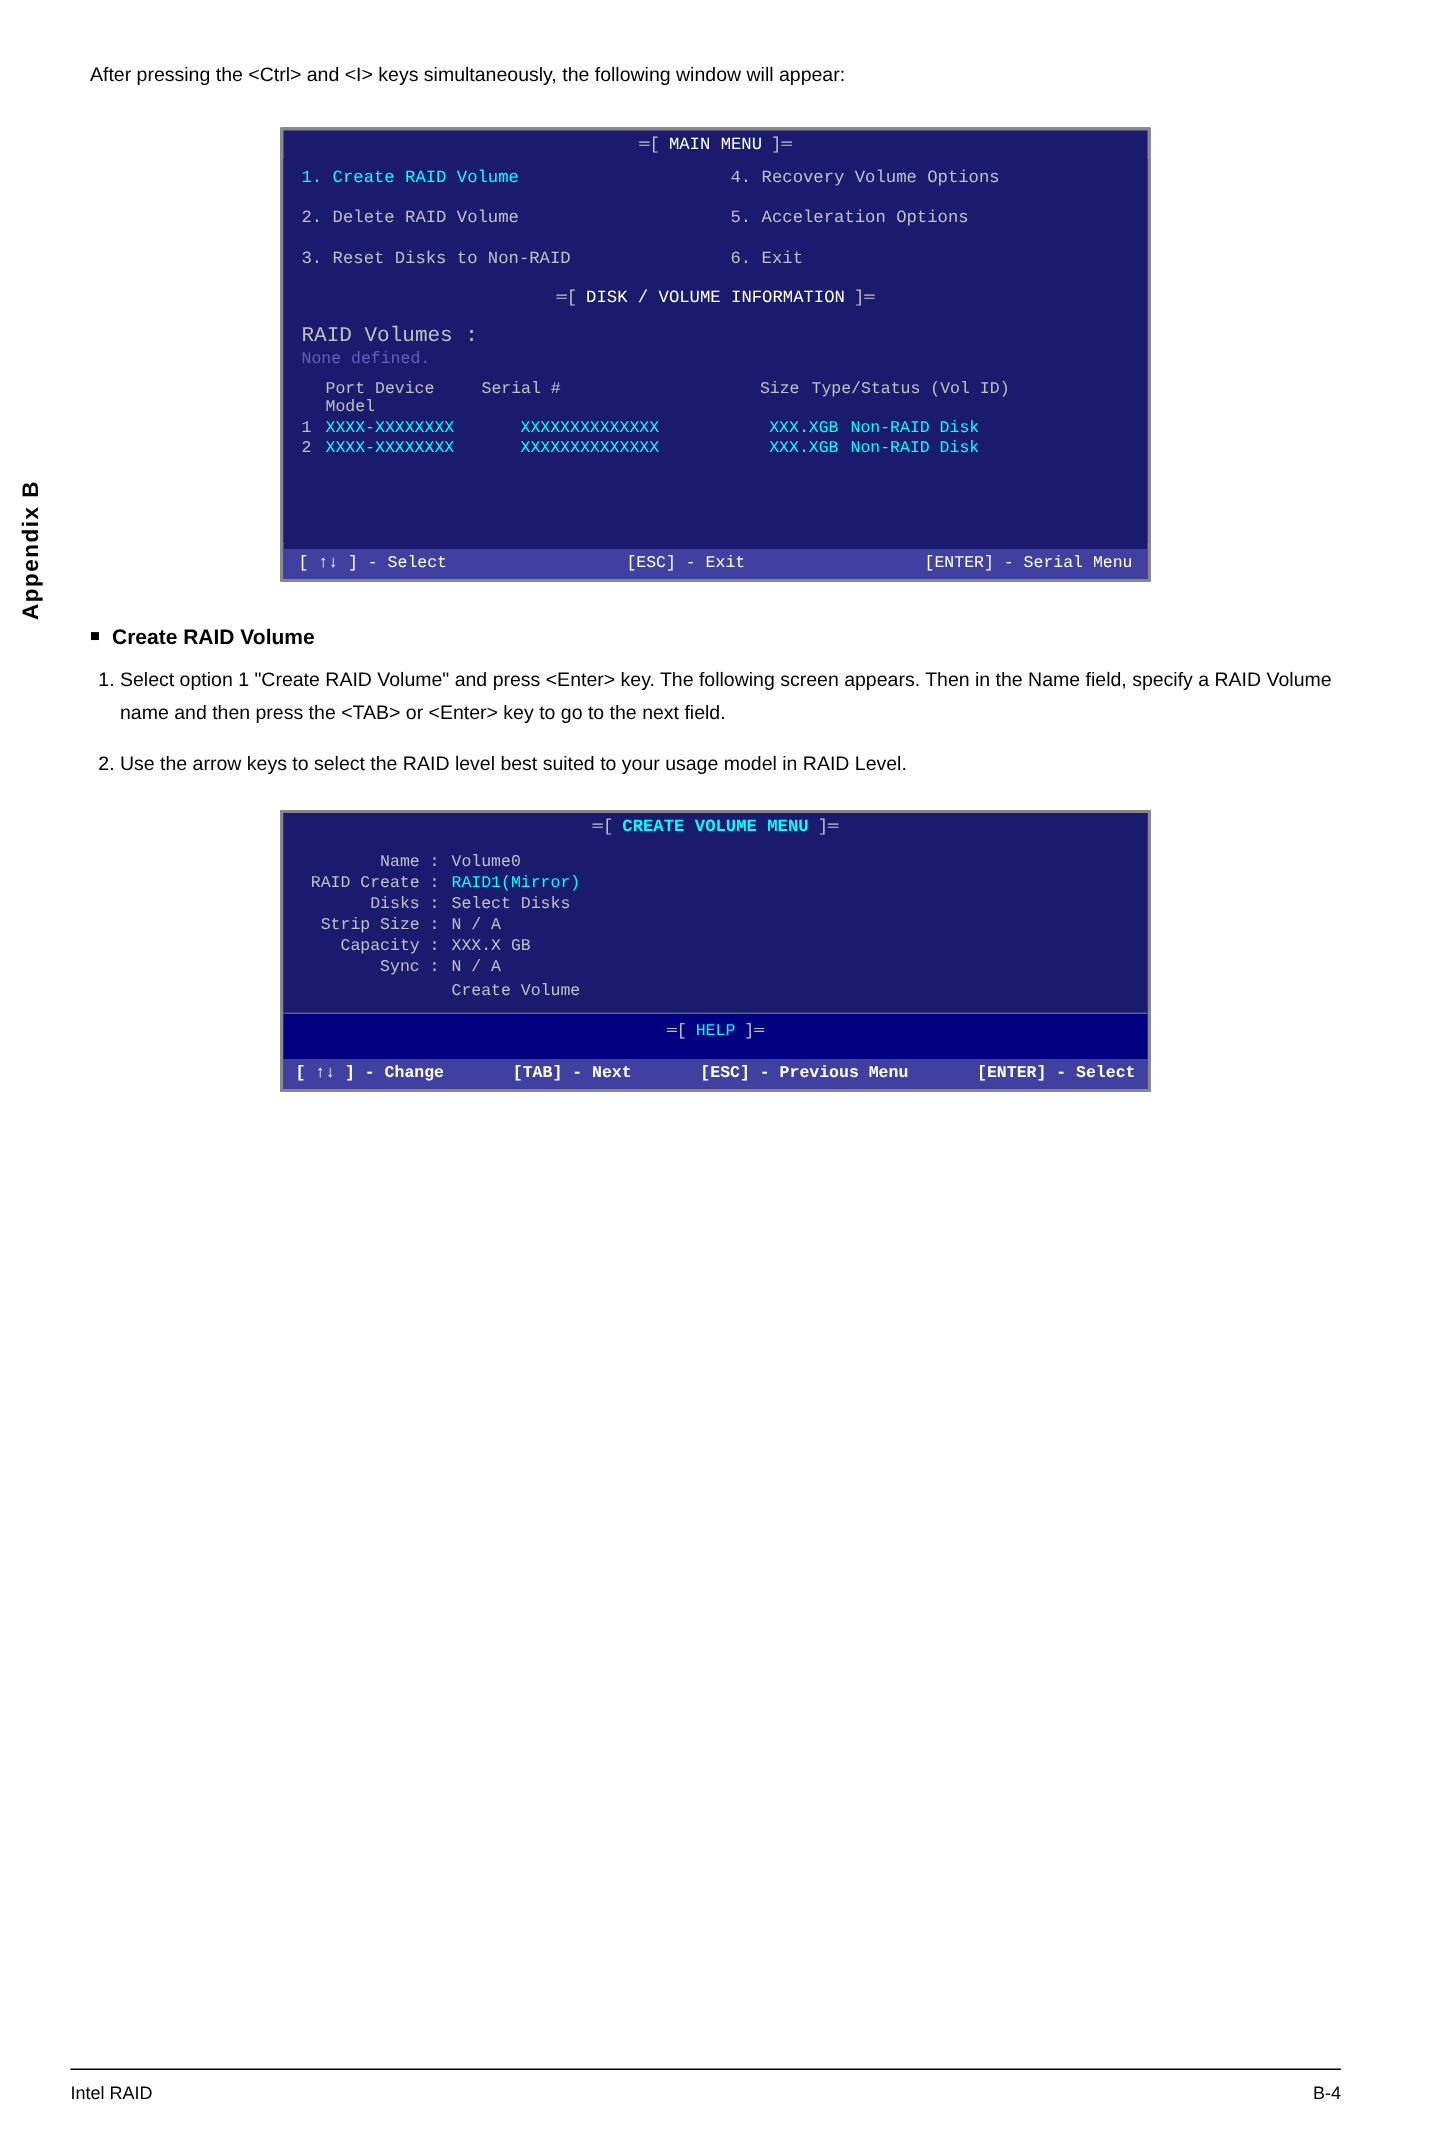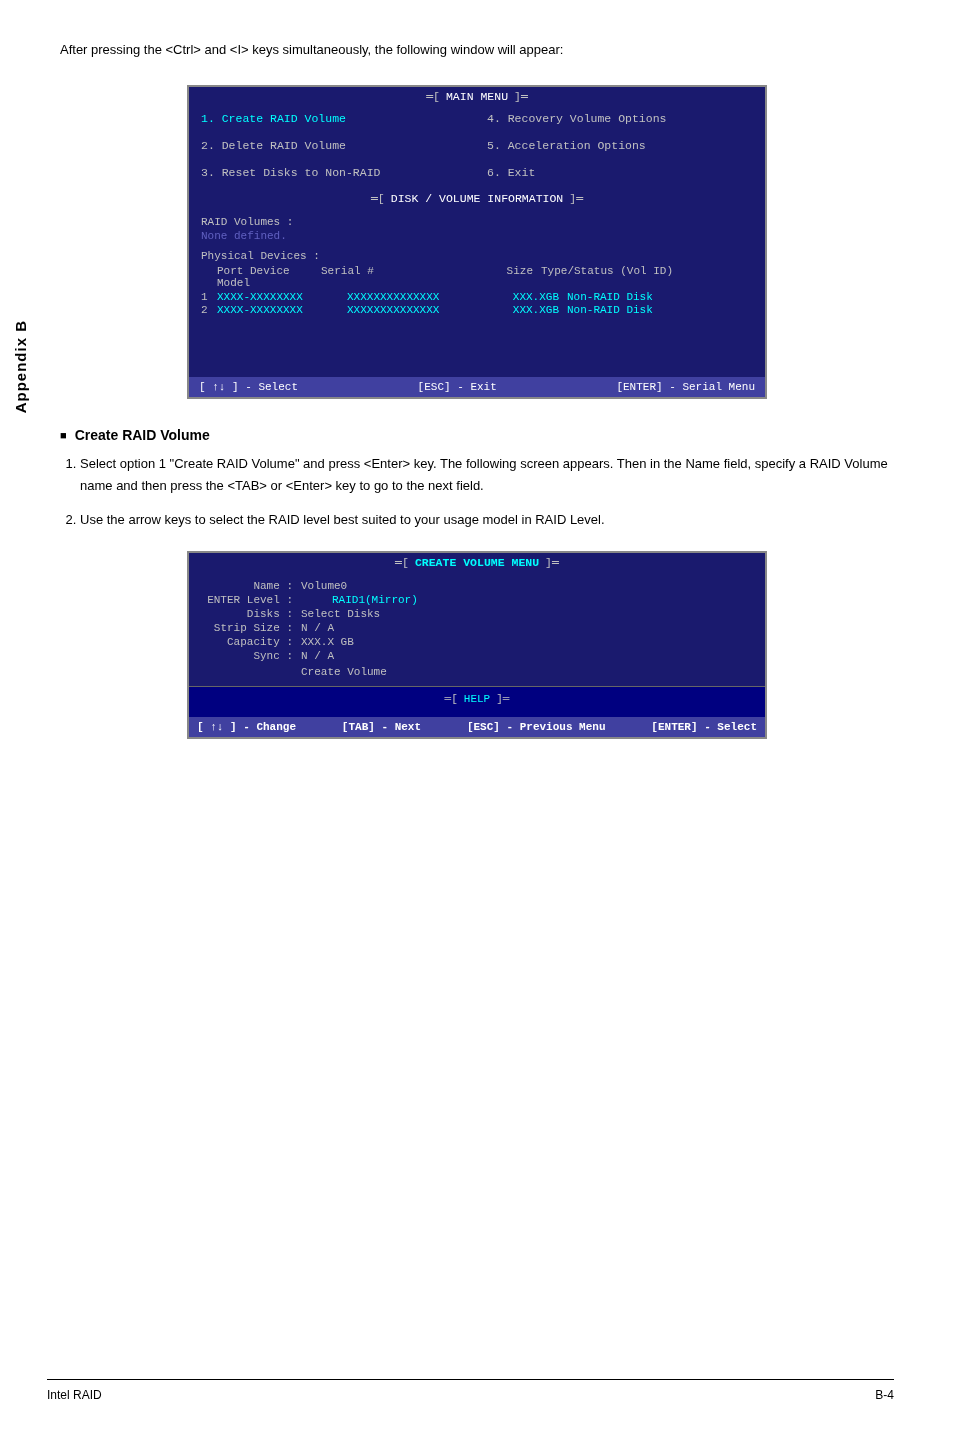--- a/index.html
+++ b/index.html
@@ -65,21 +65,21 @@
     .bios-menu-grid {
       display: grid;
       grid-template-columns: 1fr 1fr;
       gap: 14px 20px;
       margin-bottom: 4px;
     }
 
     .bios-label {
       color: #c0c0c0;
       margin: 2px 0;
-      font-size: 11px;
+      font-size: 14px;
     }
 
     .bios-none {
       color: #6060c0;
       font-size: 11px;
     }
 
     .bios-device-row {
       display: flex;
       font-size: 11px;
@@ -157,21 +157,20 @@
       text-align: right;
       padding-right: 8px;
     }
 
     .cv-value {
       color: #c0c0c0;
     }
 
     .cv-value.highlight {
       color: #00ffff;
-      margin-left: 31px;
     }
 
     .help-section {
       background: #000080;
       border-top: 1px solid #666;
       padding: 6px 12px;
     }
 
     .help-header {
       text-align: center;
@@ -288,21 +287,20 @@
     <span class="bracket">═[ </span>
     <span class="menu-title">DISK / VOLUME INFORMATION</span>
     <span class="bracket"> ]═</span>
   </div>
 
   <div class="bios-body">
     <div class="bios-label">RAID Volumes :</div>
     <div class="bios-none">None defined.</div>
 
     <div style="margin-top: 8px;">
-      <div class="bios-label">Physical Devices :</div>
       <div class="physical-table-header">
         <span class="ph-col1"></span>
         <span class="ph-col2">Port  Device Model</span>
         <span class="ph-col3">Serial #</span>
         <span class="ph-col4">Size</span>
         <span class="ph-col5">Type/Status (Vol ID)</span>
       </div>
 
       <div class="bios-device-row">
         <span class="bios-col-num">1</span>
@@ -351,21 +349,21 @@
     <span class="bracket"> ]═</span>
   </div>
 
   <div class="cv-body">
 
     <div class="cv-row">
       <span class="cv-label">Name :</span>
       <span class="cv-value">Volume0</span>
     </div>
     <div class="cv-row">
-      <span class="cv-label">ENTER Level :</span>
+      <span class="cv-label">RAID Create :</span>
       <span class="cv-value highlight">RAID1(Mirror)</span>
     </div>
     <div class="cv-row">
       <span class="cv-label">Disks :</span>
       <span class="cv-value">Select Disks</span>
     </div>
     <div class="cv-row">
       <span class="cv-label">Strip Size :</span>
       <span class="cv-value">N / A</span>
     </div>

